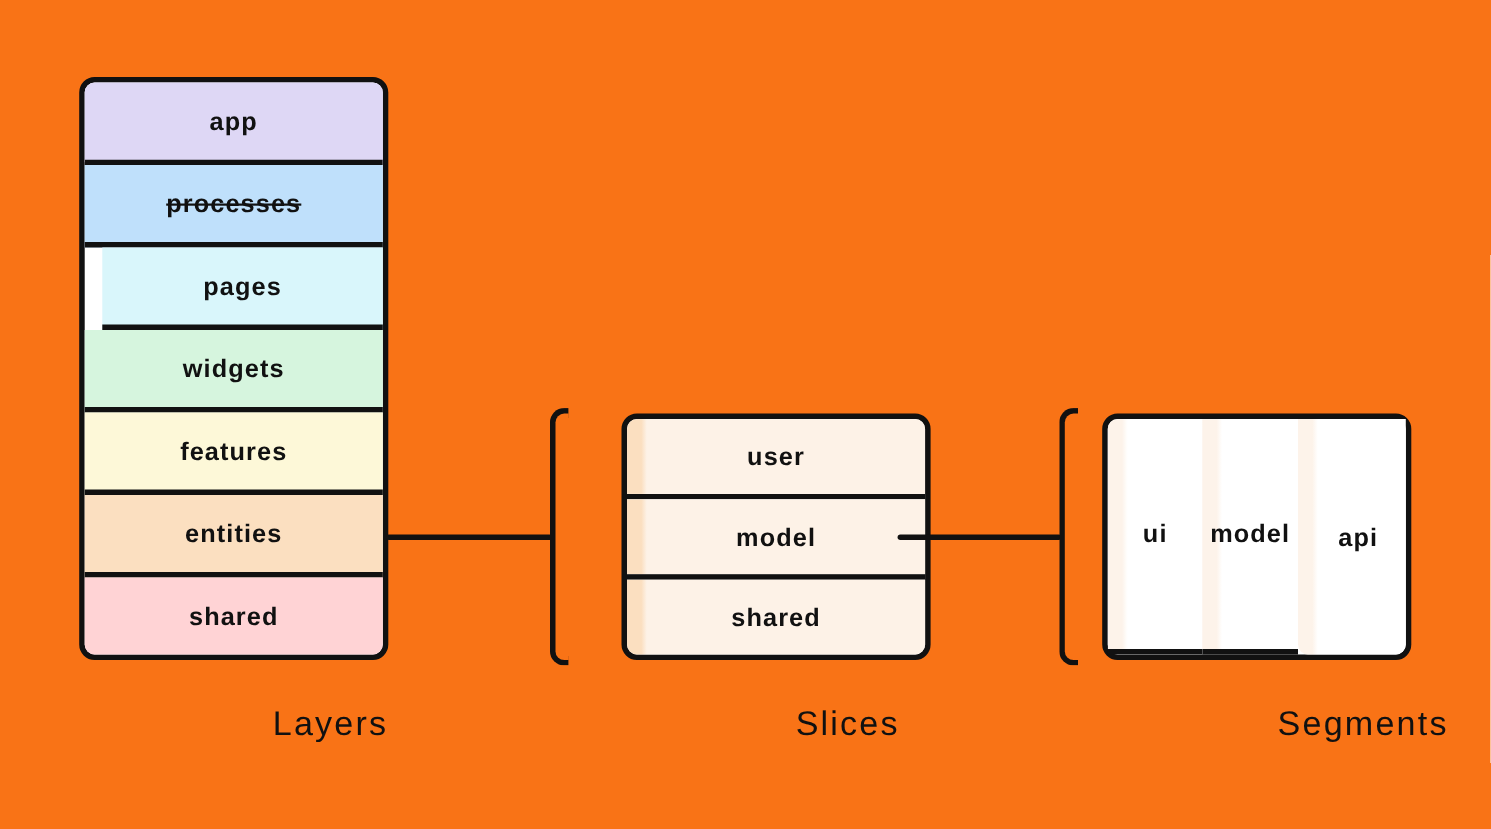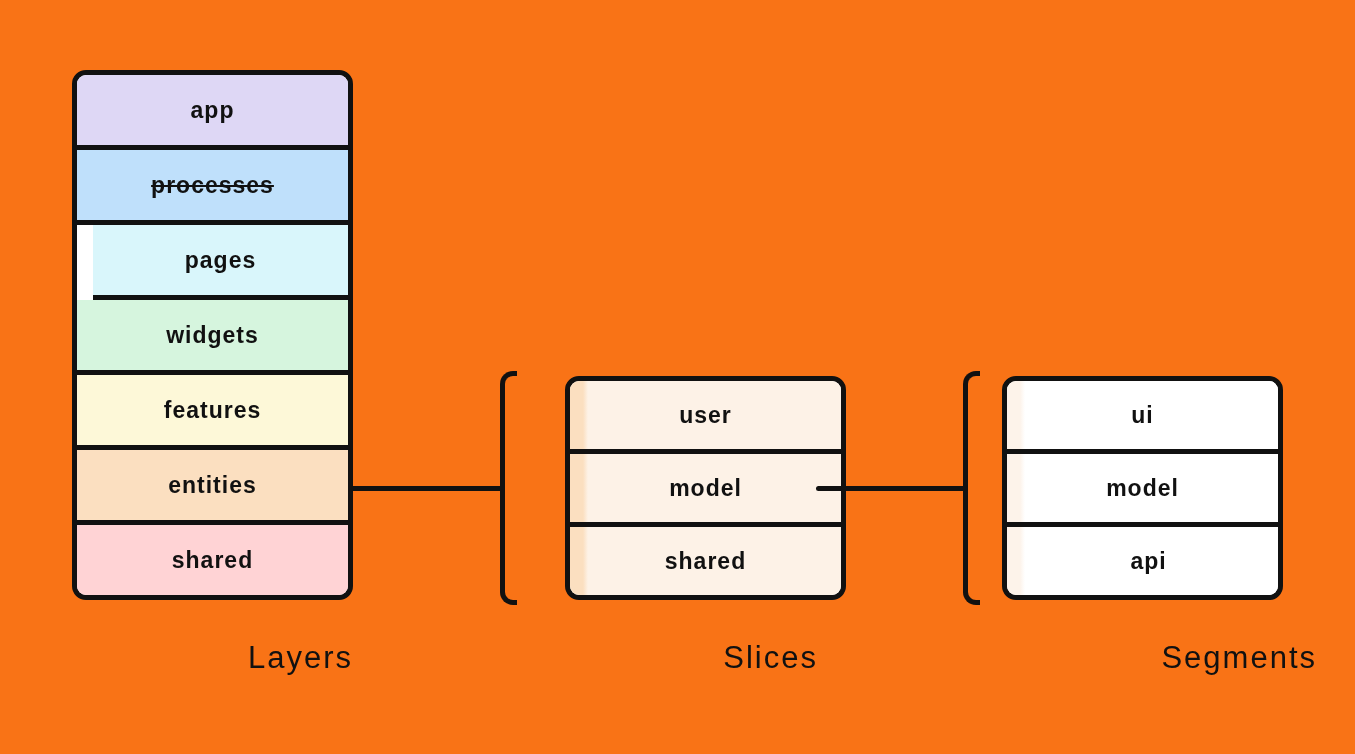--- a/index.html
+++ b/index.html
@@ -119,21 +119,21 @@
         </div>
       </div>
   </div>
   <div class="caption" style="left:537px; top:640px;">Slices</div>
 
   <div class="connector" style="left:816px; top:486px; width:149px;"></div>
 
   <div class="bracket" style="left:963px; top:371px;"></div>
 
   <div class="box" style="left:1002px; top:376px; width:281px; height:224px;">
-    <div style="display:flex; flex-direction:column; flex:1;">
+    <div style="display:flex; flex:1;">
         <div class="row" style="background: linear-gradient(to right, rgb(253, 243, 234) 0px, rgb(253, 243, 234) 13px, rgb(255, 255, 255) 18px);">
           <span class="row-label">ui</span>
         </div>
         <div class="row" style="background: linear-gradient(to right, rgb(253, 243, 234) 0px, rgb(253, 243, 234) 13px, rgb(255, 255, 255) 18px);">
           <span class="row-label">model</span>
         </div>
         <div class="row" style="background: linear-gradient(to right, rgb(253, 243, 234) 0px, rgb(253, 243, 234) 13px, rgb(255, 255, 255) 18px); padding-left: 12px;">
           <span class="row-label">api</span>
         </div>
       </div>

